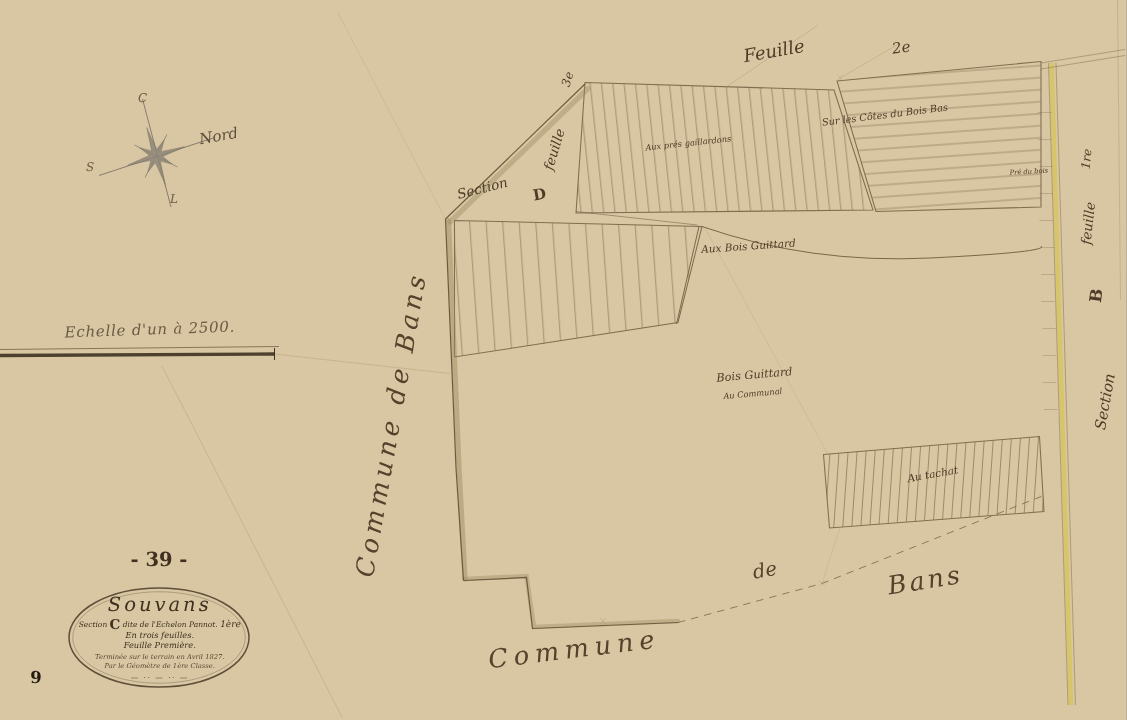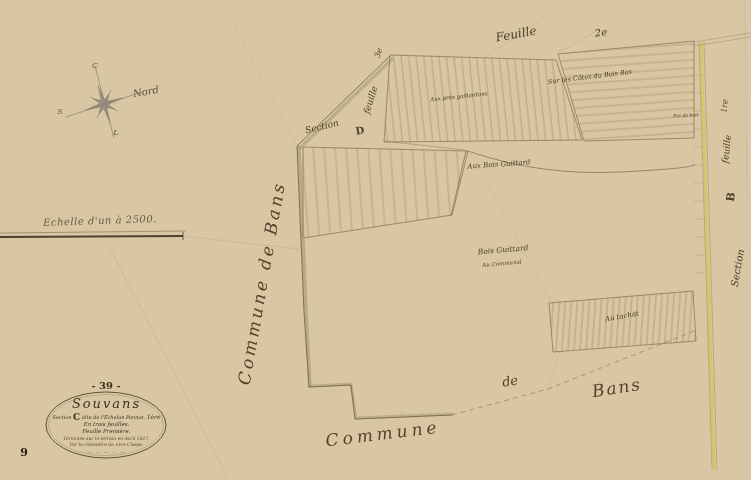--- a/index.html
+++ b/index.html
@@ -174,21 +174,21 @@
   <div class="lbl" style="left:738px;top:268px;font-size:10px;transform:translate(-50%,-50%) rotate(-80deg);">Section</div>
 
   <div class="lbl" style="left:459px;top:97px;font-size:5.5px;transform:translate(-50%,-50%) rotate(-6deg);">Aux prés gaillardons</div>
   <div class="lbl" style="left:590px;top:77px;font-size:6.5px;transform:translate(-50%,-50%) rotate(-7deg);">Sur les Côtes du Bois Bas</div>
   <div class="lbl" style="left:499px;top:165px;font-size:7px;transform:translate(-50%,-50%) rotate(-4deg);">Aux Bois Guittard</div>
   <div class="lbl" style="left:503px;top:250px;font-size:7.5px;transform:translate(-50%,-50%) rotate(-5deg);">Bois Guittard</div>
   <div class="lbl" style="left:502px;top:264px;font-size:5.5px;transform:translate(-50%,-50%) rotate(-5deg);">Au Communal</div>
   <div class="lbl" style="left:622px;top:317px;font-size:7px;transform:translate(-50%,-50%) rotate(-10deg);">Au tachat</div>
   <div class="lbl" style="left:686px;top:116px;font-size:4.5px;transform:translate(-50%,-50%) rotate(-3deg);">Pré du bois</div>
 
-  <div class="lbl roman" style="left:106px;top:386px;font-size:10px;transform:translate(-50%,-50%);color:#3f3020;">- 39 -</div>
+  <div class="lbl roman" style="left:106px;top:374px;font-size:13px;transform:translate(-50%,-50%);color:#3f3020;">- 39 -</div>
   <div class="lbl roman" style="left:24px;top:452px;font-size:11px;font-weight:700;transform:translate(-50%,-50%);color:#241c12;">9</div>
 
   <div class="cartouche">
     <svg width="125" height="70">
       <ellipse cx="62" cy="35" rx="60" ry="33" fill="none" stroke="#4a3a28" stroke-width="1" opacity="0.85"></ellipse>
       <ellipse cx="62" cy="35" rx="57.5" ry="30.5" fill="none" stroke="#4a3a28" stroke-width="0.4" opacity="0.5"></ellipse>
     </svg>
     <div class="line c-title">Souvans</div>
     <div class="line c-section">
       <span>Section</span>

